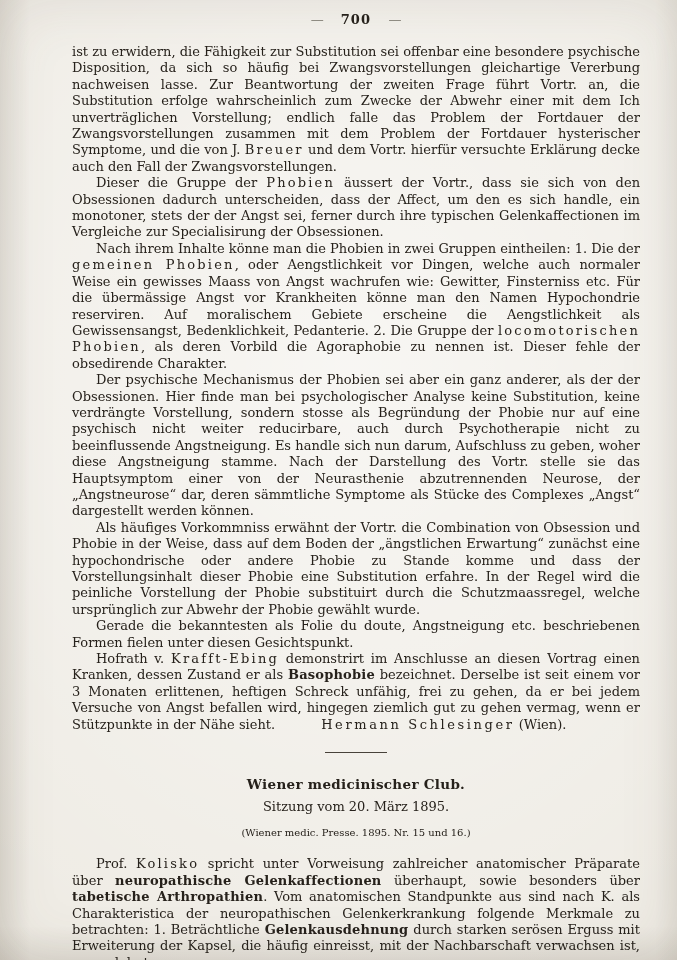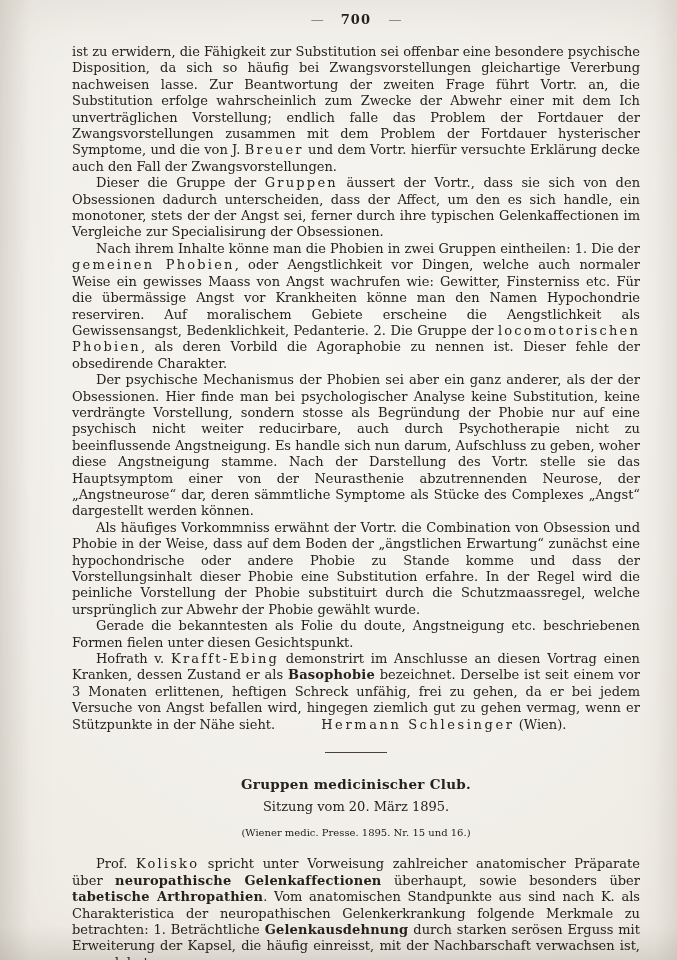--- a/index.html
+++ b/index.html
@@ -67,34 +67,34 @@
   <header class="page-header">
     <span class="dash">—</span>
     <span class="page-num">700</span>
     <span class="dash">—</span>
   </header>
 
   <main>
 
     <p class="para first"><span>ist zu erwidern, die Fähigkeit zur Substitution sei offenbar eine besondere psychische Disposition, da sich so häufig bei Zwangsvorstellungen gleichartige Vererbung nachweisen lasse. Zur Beantwortung der zweiten Frage führt Vortr. an, die Substitution erfolge wahrscheinlich zum Zwecke der Abwehr einer mit dem Ich unverträglichen Vorstellung; endlich falle das Problem der Fortdauer der Zwangsvorstellungen zusammen mit dem Problem der Fortdauer hysterischer Symptome, und die von J. </span><span class="sp">Breuer</span><span> und dem Vortr. hierfür versuchte Erklärung decke auch den Fall der Zwangsvorstellungen.</span></p>
 
-    <p class="para"><span>Dieser die Gruppe der </span><span class="sp">Gruppen</span><span> äussert der Vortr., dass sie sich von den Obsessionen dadurch unterscheiden, dass der Affect, um den es sich handle, ein monotoner, stets der der Angst sei, ferner durch ihre typischen Gelenkaffectionen im Vergleiche zur Specialisirung der Obsessionen.</span></p>
+    <p class="para"><span>Dieser die Gruppe der </span><span class="sp">Phobien</span><span> äussert der Vortr., dass sie sich von den Obsessionen dadurch unterscheiden, dass der Affect, um den es sich handle, ein monotoner, stets der der Angst sei, ferner durch ihre typischen Gelenkaffectionen im Vergleiche zur Specialisirung der Obsessionen.</span></p>
 
     <p class="para"><span>Nach ihrem Inhalte könne man die Phobien in zwei Gruppen eintheilen: 1. Die der </span><span class="sp">gemeinen Phobien</span><span>, oder Aengstlichkeit vor Dingen, welche auch normaler Weise ein gewisses Maass von Angst wachrufen wie: Gewitter, Finsterniss etc. Für die übermässige Angst vor Krankheiten könne man den Namen Hypochondrie reserviren. Auf moralischem Gebiete erscheine die Aengstlichkeit als Gewissensangst, Bedenklichkeit, Pedanterie. 2. Die Gruppe der </span><span class="sp">locomotorischen Phobien</span><span>, als deren Vorbild die Agoraphobie zu nennen ist. Dieser fehle der obsedirende Charakter.</span></p>
 
     <p class="para"><span>Der psychische Mechanismus der Phobien sei aber ein ganz anderer, als der der Obsessionen. Hier finde man bei psychologischer Analyse keine Substitution, keine verdrängte Vorstellung, sondern stosse als Begründung der Phobie nur auf eine psychisch nicht weiter reducirbare, auch durch Psychotherapie nicht zu beeinflussende Angstneigung. Es handle sich nun darum, Aufschluss zu geben, woher diese Angstneigung stamme. Nach der Darstellung des Vortr. stelle sie das Hauptsymptom einer von der Neurasthenie abzutrennenden Neurose, der „Angstneurose“ dar, deren sämmtliche Symptome als Stücke des Complexes „Angst“ dargestellt werden können.</span></p>
 
     <p class="para"><span>Als häufiges Vorkommniss erwähnt der Vortr. die Combination von Obsession und Phobie in der Weise, dass auf dem Boden der „ängstlichen Erwartung“ zunächst eine hypochondrische oder andere Phobie zu Stande komme und dass der Vorstellungsinhalt dieser Phobie eine Substitution erfahre. In der Regel wird die peinliche Vorstellung der Phobie substituirt durch die Schutzmaassregel, welche ursprünglich zur Abwehr der Phobie gewählt wurde.</span></p>
 
     <p class="para"><span>Gerade die bekanntesten als Folie du doute, Angstneigung etc. beschriebenen Formen fielen unter diesen Gesichtspunkt.</span></p>
 
     <p class="para"><span>Hofrath v. </span><span class="sp">Krafft-Ebing</span><span> demonstrirt im Anschlusse an diesen Vortrag einen Kranken, dessen Zustand er als </span><span class="b">Basophobie</span><span> bezeichnet. Derselbe ist seit einem vor 3 Monaten erlittenen, heftigen Schreck unfähig, frei zu gehen, da er bei jedem Versuche von Angst befallen wird, hingegen ziemlich gut zu gehen vermag, wenn er Stützpunkte in der Nähe sieht.</span><span class="sig-gap"></span><span class="sp sig-name">Hermann Schlesinger</span><span> (Wien).</span></p>
 
     <div class="rule-divider"></div>
 
-    <h2 class="club-title">Gruppen medicinischer Club.</h2>
+    <h2 class="club-title">Wiener medicinischer Club.</h2>
     <p class="club-session">Sitzung vom 20. März 1895.</p>
     <p class="club-source">(Wiener medic. Presse.  1895.  Nr. 15 und 16.)</p>
 
     <p class="para club-para"><span>Prof. </span><span class="sp">Kolisko</span><span> spricht unter Vorweisung zahlreicher anatomischer Präparate über </span><span class="b">neuropathische Gelenkaffectionen</span><span> überhaupt, sowie besonders über </span><span class="b">tabetische Arthropathien</span><span>. Vom anatomischen Standpunkte aus sind nach K. als Charakteristica der neuropathischen Gelenkerkrankung folgende Merkmale zu betrachten: 1. Beträchtliche </span><span class="b">Gelenkausdehnung</span><span> durch starken serösen Erguss mit Erweiterung der Kapsel, die häufig einreisst, mit der Nachbarschaft verwachsen ist, ausgedehnt</span></p>
 
   </main>
 </div>
 
 </body></html>

